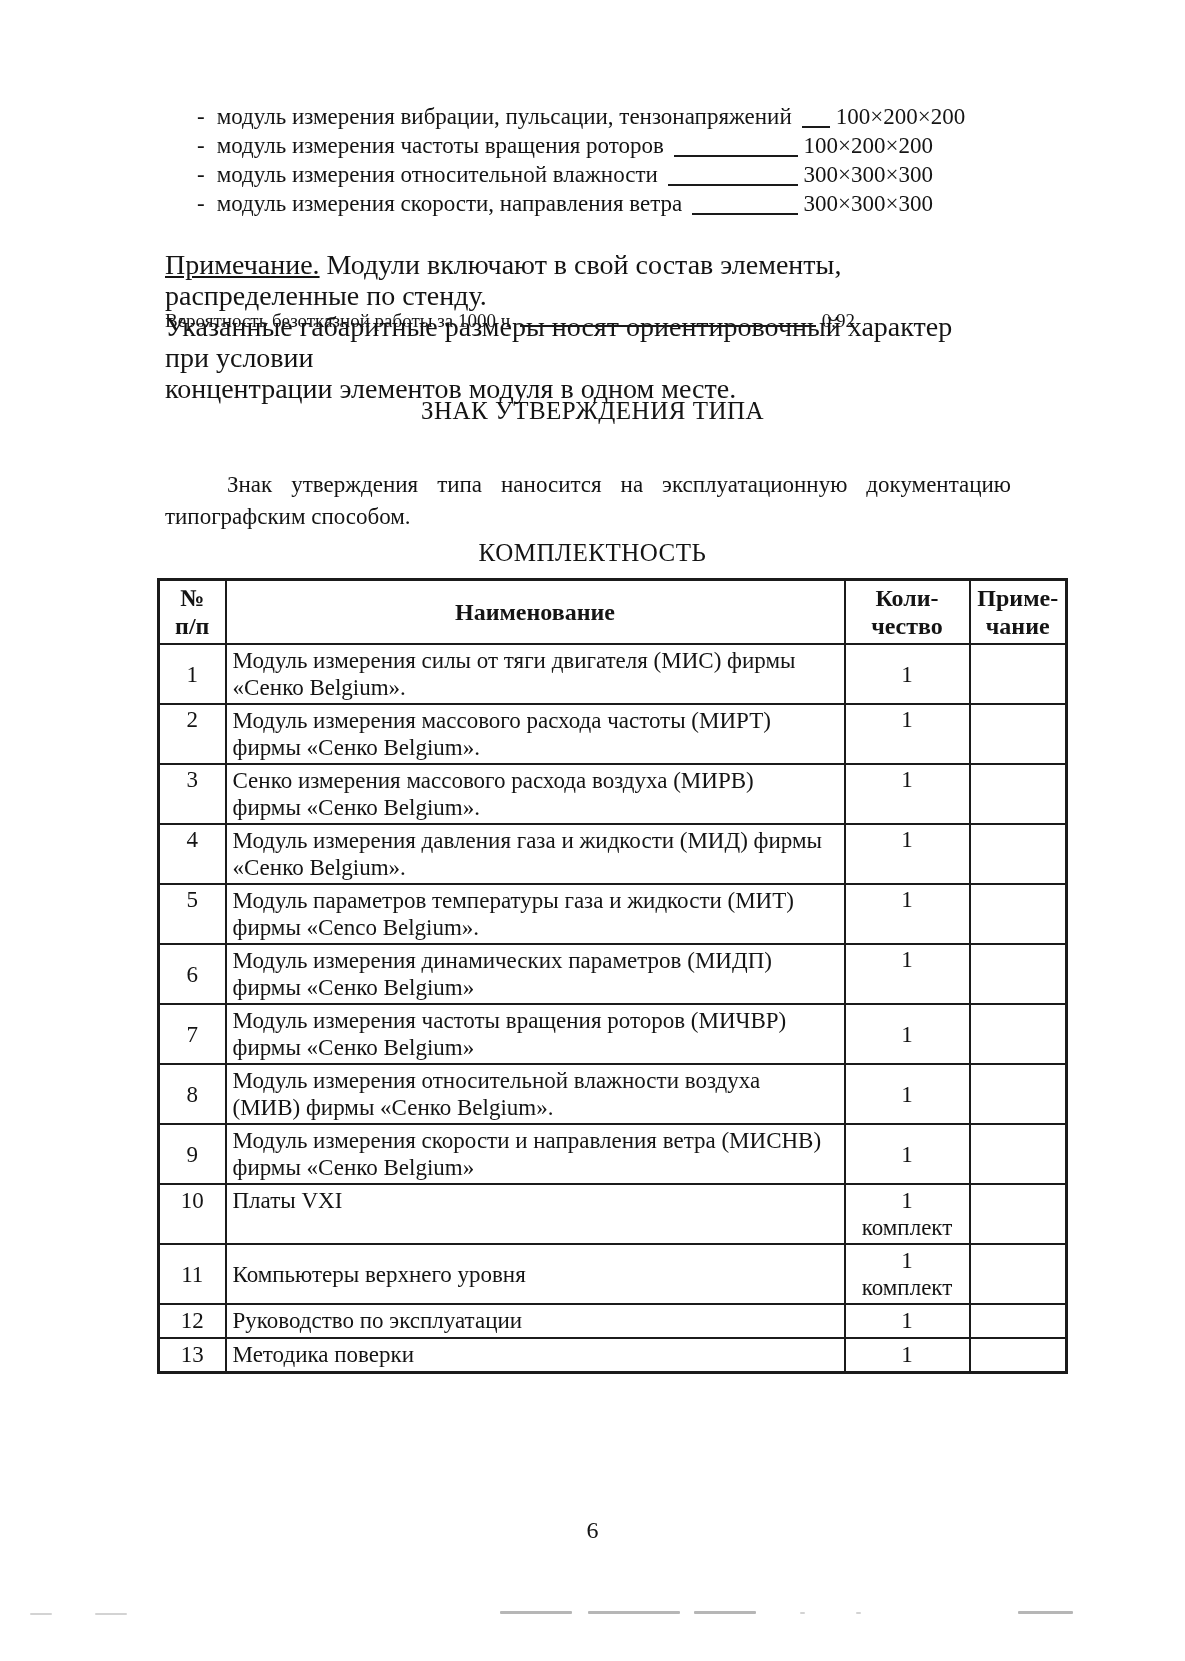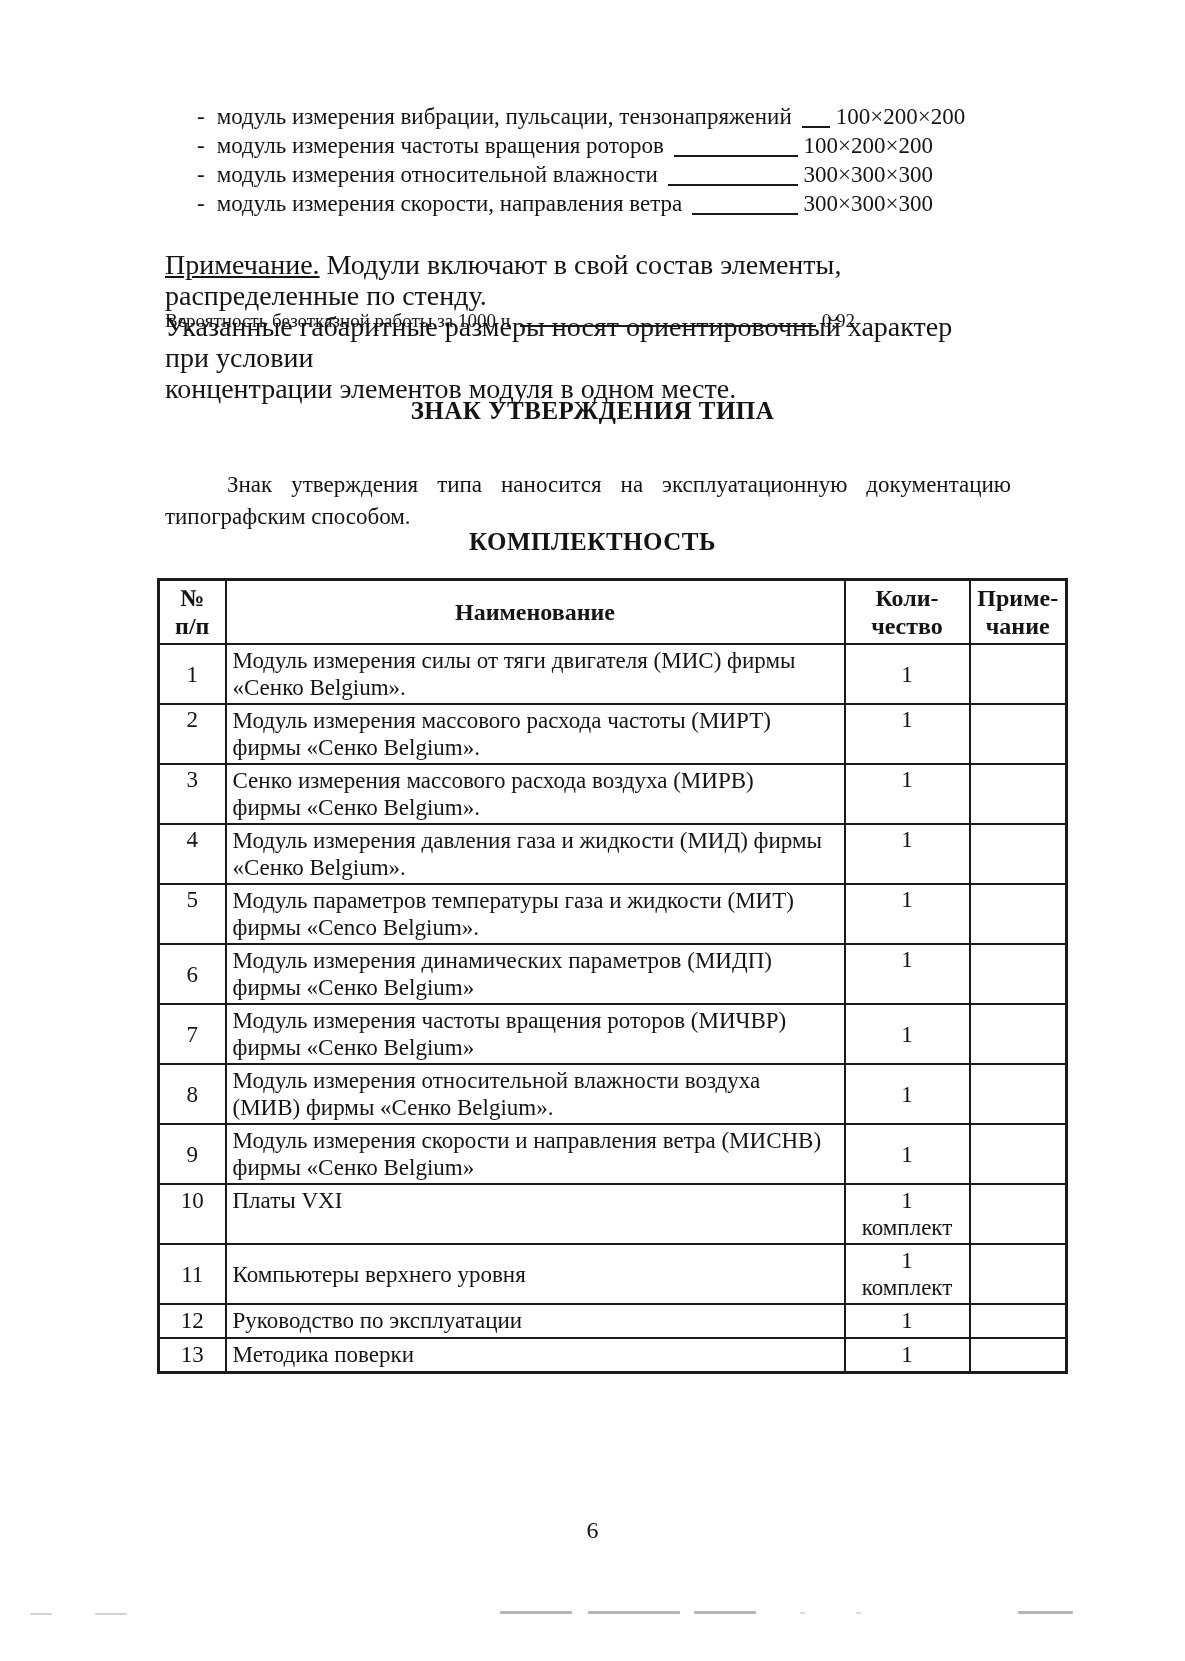--- a/index.html
+++ b/index.html
@@ -23,23 +23,23 @@
 
   
   .note-para{position:absolute;left:165px;top:221px;width:812px;font-size:28px;line-height:31px;white-space:pre-line;}
   .note-label{text-decoration:underline;}
 
   
   .rel-line{position:absolute;left:165px;top:310px;width:690px;display:flex;align-items:baseline;font-size:19px;}
   .rel-label{white-space:nowrap;}
 
   
-  .h-center{position:absolute;left:0;width:1185px;text-align:center;font-weight:bold;font-size:25px;letter-spacing:.5px;}
+  .h-center{position:absolute;left:0;width:1185px;text-align:center;font-weight:normal;font-size:25px;letter-spacing:.5px;}
   #h-znak{top:397px;}
-  #h-kompl{top:528px;}
+  #h-kompl{top:539px;}
 
   
   .approval-para{position:absolute;left:165px;top:446px;width:846px;font-size:23px;line-height:32px;text-align:justify;text-indent:62px;}
 
   
   #ctable{
     position:absolute;left:157px;top:578px;width:908px;
     border-collapse:collapse;table-layout:fixed;
     font-size:23px;border:3px solid #1b1b1b;
   }

